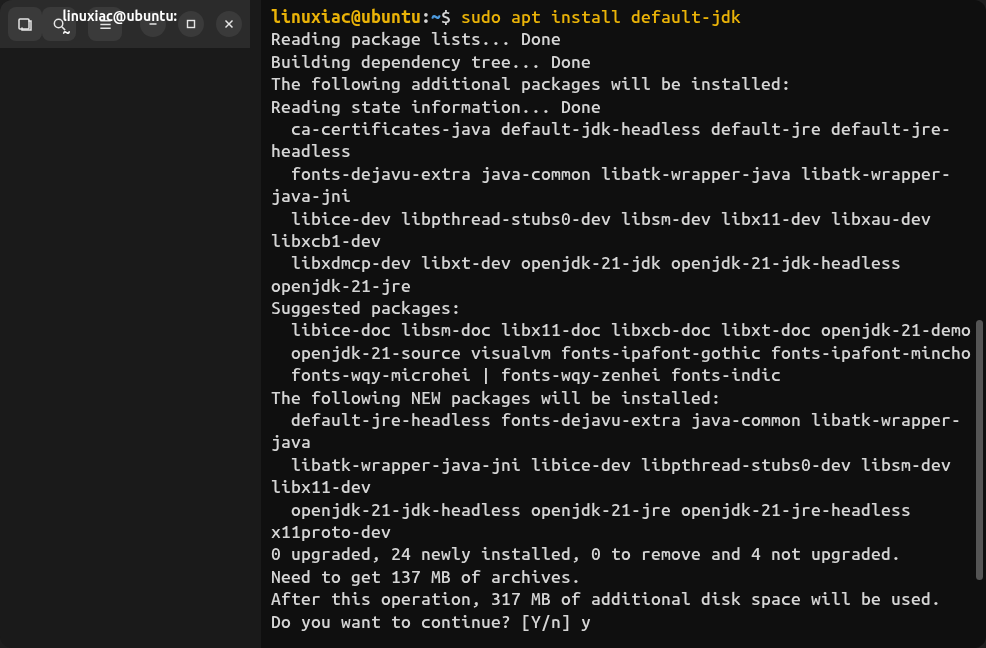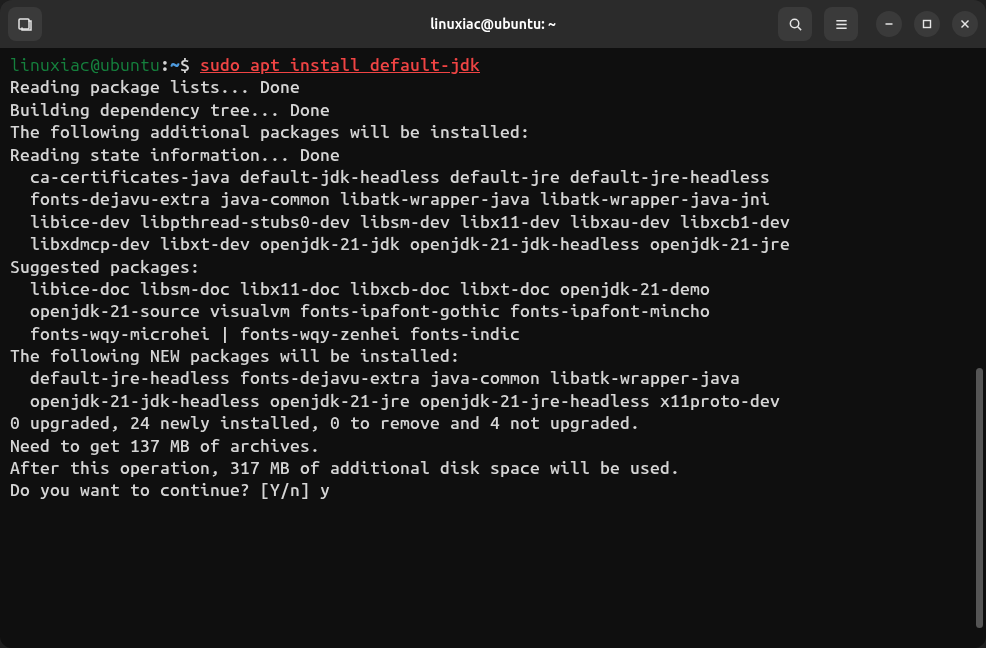--- a/index.html
+++ b/index.html
@@ -14,21 +14,22 @@
       height: 648px;
       overflow: hidden;
     }
     .window {
       width: 100%;
       height: 100%;
       background: #1a1a1a;
       border-radius: 12px;
       overflow: hidden;
       display: flex;
-      flex-direction: column;
+      flex-direction: row;
+      gap: 11px;
     }
     .titlebar {
       height: 48px;
       background: #2b2b2b;
       display: flex;
       align-items: center;
       justify-content: space-between;
       padding: 0 8px;
       position: relative;
     }
@@ -84,37 +85,36 @@
       padding: 6px 10px;
       font-size: 17.5px;
       line-height: 1.28;
       color: #d5d5d5;
       overflow: hidden;
       position: relative;
       font-weight: 500;
       letter-spacing: 0.2px;
     }
     .prompt-user {
-      color: #15803d;
-      font-weight: normal;
+      color: #eab308;
+      font-weight: bold;
     }
     .prompt-sep {
       color: #d5d5d5;
       font-weight: bold;
     }
     .prompt-path {
       color: #4e9ce0;
       font-weight: bold;
     }
     .prompt-symbol {
       color: #d5d5d5;
     }
     .cmd {
-      color: #ef4444;
-      text-decoration: underline;
+      color: #eab308;
     }
     .line {
       white-space: pre-wrap;
       font-family: inherit;
     }
     .scrollbar {
       position: absolute;
       right: 3px;
       top: 320px;
       width: 7px;
@@ -183,20 +183,21 @@
     <div class="line">  ca-certificates-java default-jdk-headless default-jre default-jre-headless</div>
     <div class="line">  fonts-dejavu-extra java-common libatk-wrapper-java libatk-wrapper-java-jni</div>
     <div class="line">  libice-dev libpthread-stubs0-dev libsm-dev libx11-dev libxau-dev libxcb1-dev</div>
     <div class="line">  libxdmcp-dev libxt-dev openjdk-21-jdk openjdk-21-jdk-headless openjdk-21-jre</div>
     <div class="line">Suggested packages:</div>
     <div class="line">  libice-doc libsm-doc libx11-doc libxcb-doc libxt-doc openjdk-21-demo</div>
     <div class="line">  openjdk-21-source visualvm fonts-ipafont-gothic fonts-ipafont-mincho</div>
     <div class="line">  fonts-wqy-microhei | fonts-wqy-zenhei fonts-indic</div>
     <div class="line">The following NEW packages will be installed:</div>
     <div class="line">  default-jre-headless fonts-dejavu-extra java-common libatk-wrapper-java</div>
+    <div class="line">  libatk-wrapper-java-jni libice-dev libpthread-stubs0-dev libsm-dev libx11-dev</div>
     <div class="line">  openjdk-21-jdk-headless openjdk-21-jre openjdk-21-jre-headless x11proto-dev</div>
     <div class="line">0 upgraded, 24 newly installed, 0 to remove and 4 not upgraded.</div>
     <div class="line">Need to get 137 MB of archives.</div>
     <div class="line">After this operation, 317 MB of additional disk space will be used.</div>
     <div class="line">Do you want to continue? [Y/n] y</div>
     <div class="scrollbar"></div>
   </div>
 </div>
 
 </body></html>

